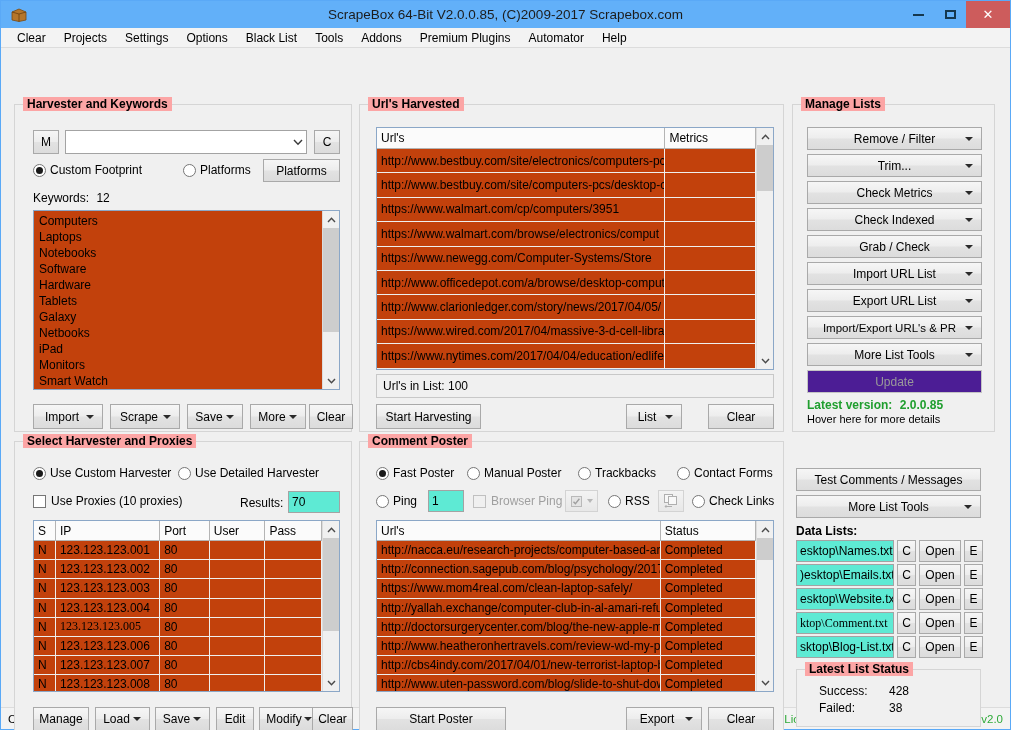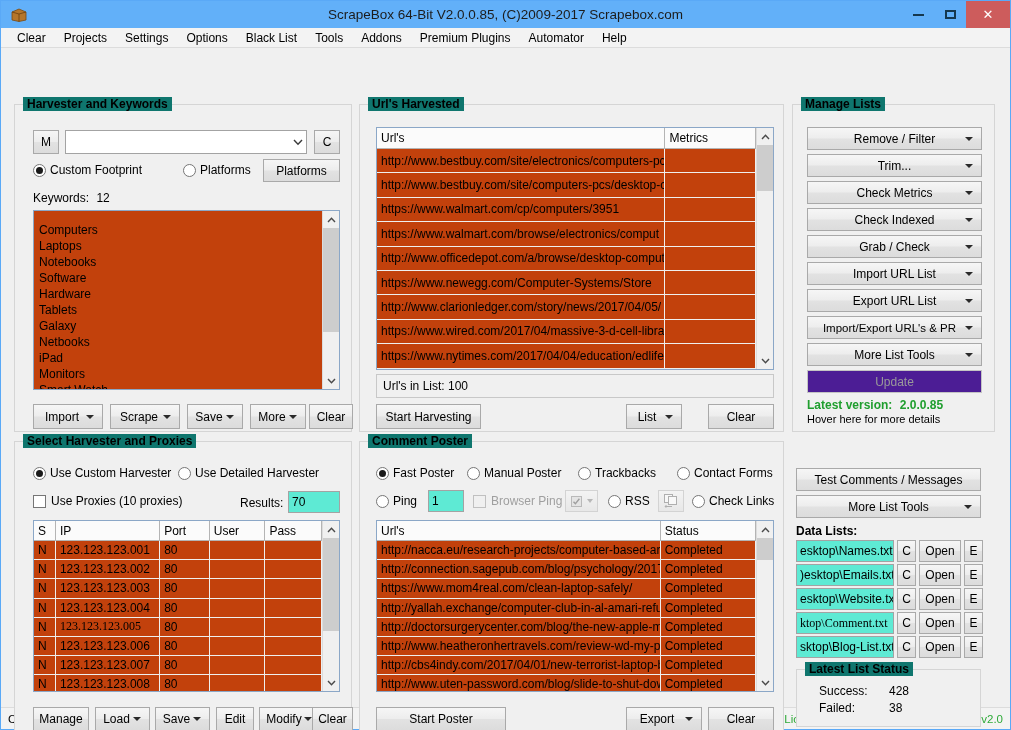--- a/index.html
+++ b/index.html
@@ -77,21 +77,21 @@
   }
   
   .group {
     position: absolute;
     border: 1px solid #d5d5d5;
     background: #f0f0f0;
   }
   .group > .legend {
     position: absolute;
     top: -8px; left: 8px;
-    background: #0f766e;
+    background: #fca5a5;
     padding: 0 4px;
     font-size: 12px;
     font-weight: bold;
     color: #000;
     white-space: nowrap;
   }
   
   .btn {
     background: linear-gradient(to bottom,#f6f6f6 0%,#ededed 48%,#e2e2e2 52%,#dcdcdc 100%);
     border: 1px solid #a9a9a9;
@@ -190,21 +190,21 @@
     border-bottom: 1px solid #efefef;
     font-size: 12px;
   }
   .gridrow .gc {
     display: flex; align-items: center;
     padding-left: 4px;
     overflow: hidden; white-space: nowrap;
     color: #000;
     border-right: 1px solid #efefef;
   }
-  .simplelist { padding: 11px 0 0 0; }
+  .simplelist { padding: 2px 0 0 0; }
   .simplerow {
     height: 16px; line-height: 16px;
     padding-left: 5px;
     font-size: 12px; color: #000;
     white-space: nowrap;
   }
   
   .vscroll {
     width: 17px;
     background: #f0f0f0;
@@ -384,25 +384,25 @@
           </div>
           <div class="gridrow">
             <div class="gc" style="width:303px;">https://www.walmart.com/cp/computers/3951</div>
             <div class="gc" style="width:95px;"></div>
           </div>
           <div class="gridrow">
             <div class="gc" style="width:303px;">https://www.walmart.com/browse/electronics/comput</div>
             <div class="gc" style="width:95px;"></div>
           </div>
           <div class="gridrow">
+            <div class="gc" style="width:303px;">https://www.newegg.com/Computer-Systems/Store</div>
+            <div class="gc" style="width:95px;"></div>
+          </div>
+          <div class="gridrow">
             <div class="gc" style="width:303px;">http://www.officedepot.com/a/browse/desktop-comput</div>
-            <div class="gc" style="width:95px;"></div>
-          </div>
-          <div class="gridrow">
-            <div class="gc" style="width:303px;">https://www.newegg.com/Computer-Systems/Store</div>
             <div class="gc" style="width:95px;"></div>
           </div>
           <div class="gridrow">
             <div class="gc" style="width:303px;">http://www.clarionledger.com/story/news/2017/04/05/</div>
             <div class="gc" style="width:95px;"></div>
           </div>
           <div class="gridrow">
             <div class="gc" style="width:303px;">https://www.wired.com/2017/04/massive-3-d-cell-libra</div>
             <div class="gc" style="width:95px;"></div>
           </div>

